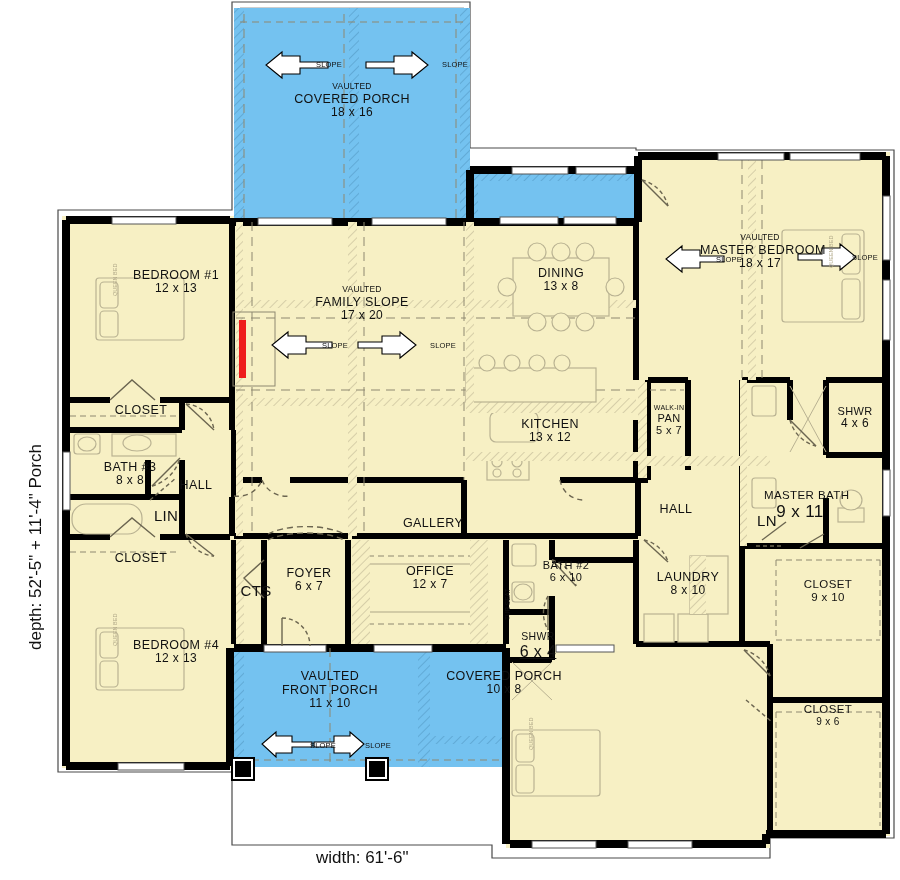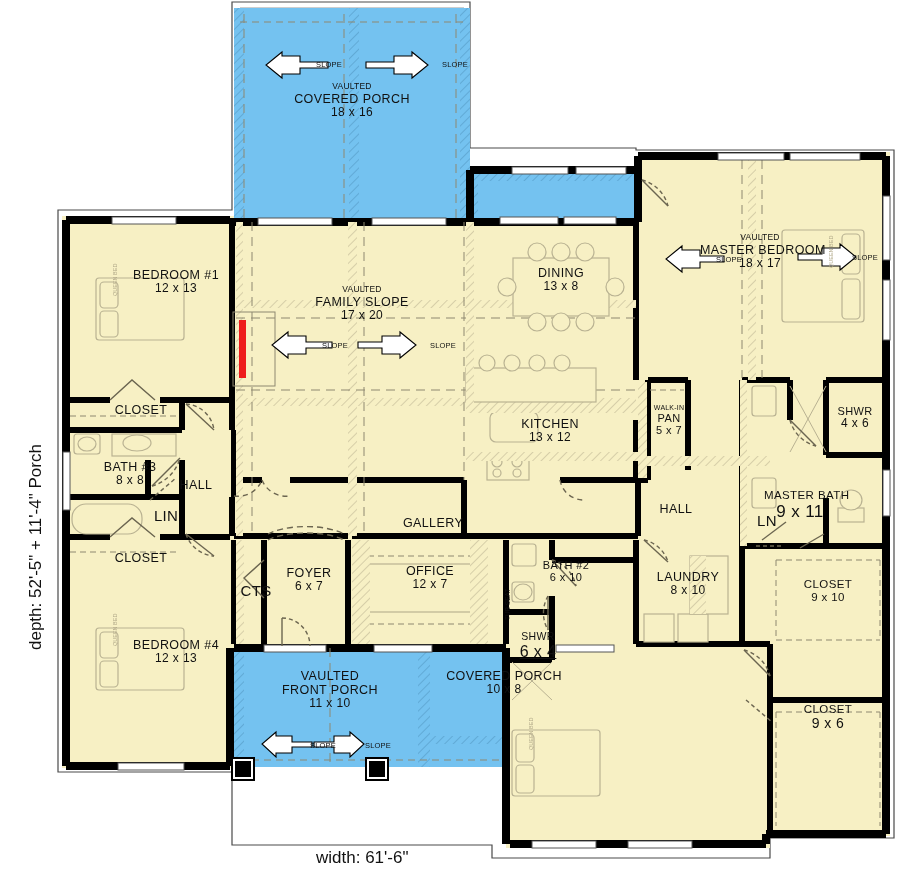--- a/index.html
+++ b/index.html
@@ -464,21 +464,21 @@
   <span class="dim">6 x 7</span>
 </div>
 
 <div class="lbl rm" style="left:780px;top:578px;width:96px;font-size:11.5px;">
   <span>CLOSET</span>
   <span class="dim" style="font-size:11.5px;">9 x 10</span>
 </div>
 
 <div class="lbl rm" style="left:780px;top:703px;width:96px;font-size:11.5px;">
   <span>CLOSET</span>
-  <span class="dim" style="font-size:14px;">9 x 6</span>
+  <span class="dim" style="font-size:10px;">9 x 6</span>
 </div>
 
 <div class="lbl rm" style="left:244px;top:669px;width:172px;">
   <span style="display:block;">VAULTED</span>
   <span>FRONT PORCH</span>
   <span class="dim">11 x 10</span>
 </div>
 
 <div class="lbl rm" style="left:420px;top:669px;width:168px;">
   <span style="display:block;">COVERED PORCH</span>

